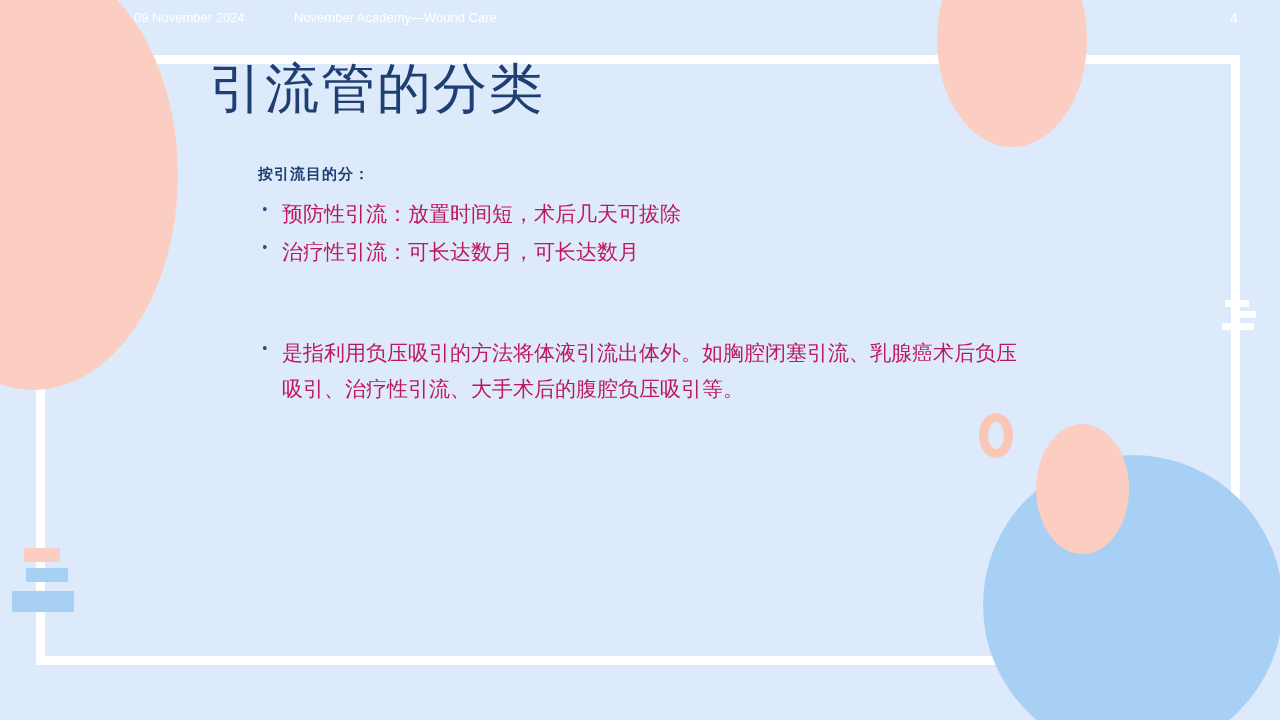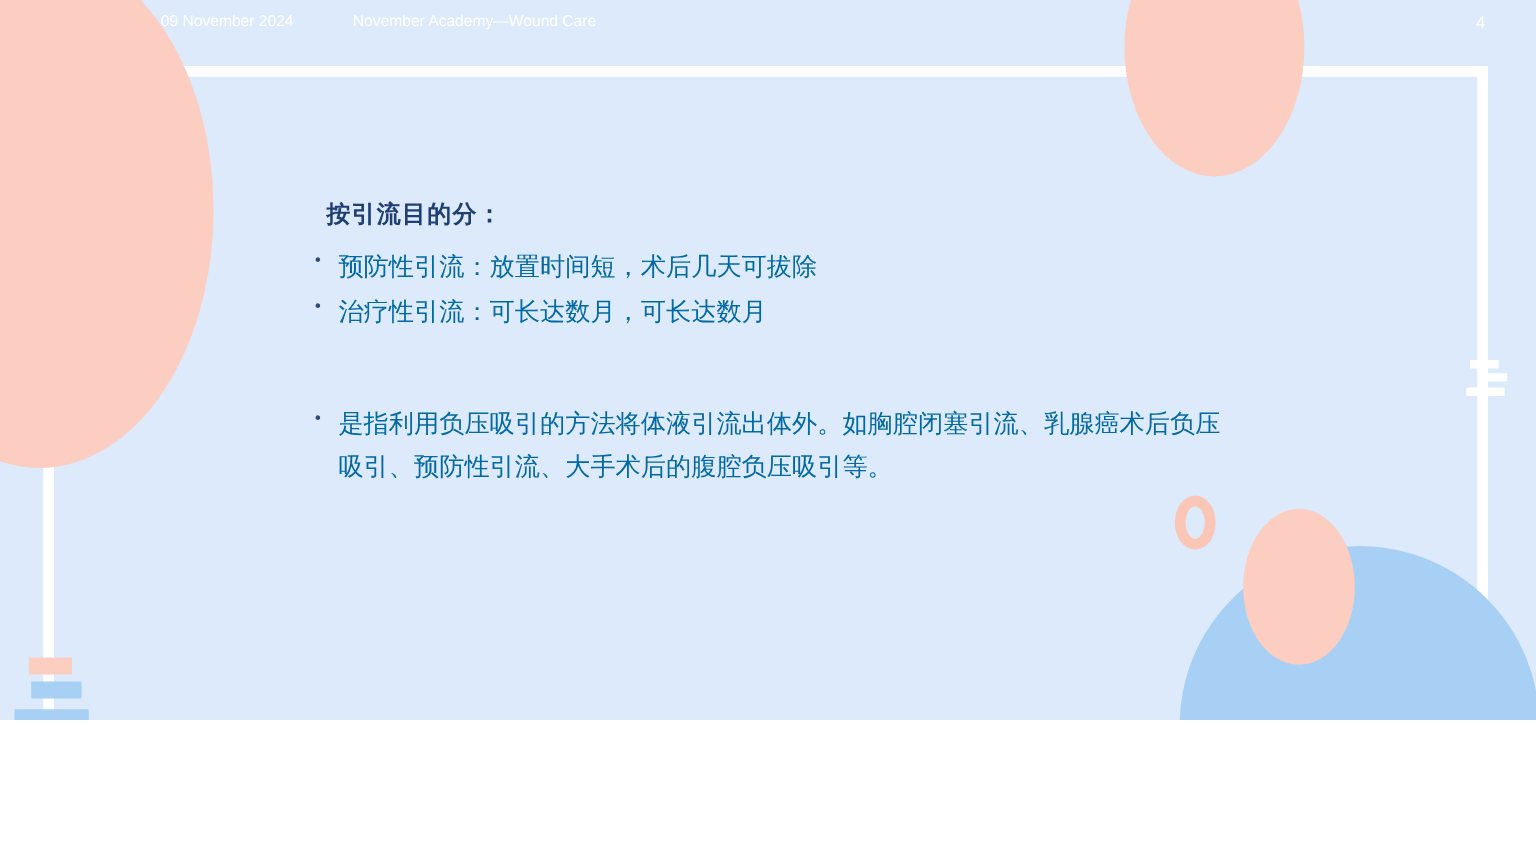--- a/index.html
+++ b/index.html
@@ -3,21 +3,21 @@
 <meta charset="utf-8">
 <style>
   html, body {
     margin: 0;
     padding: 0;
     background: #ffffff;
   }
   .slide {
     position: relative;
     width: 1280px;
-    height: 600px;
+    height: 720px;
     overflow: hidden;
     background: #ddeafb;
     font-family: "Liberation Serif", "DejaVu Serif", serif;
   }
 
   
   .shape {
     position: absolute;
     border-radius: 50%;
   }
@@ -160,37 +160,37 @@
     white-space: nowrap;
   }
   .section {
     position: absolute;
     left: 258px;
     width: 780px;
   }
   .section-1 { top: 165px; }
   .section-2 { top: 335px; }
   .section-heading {
-    font-size: 20px;
+    font-size: 15px;
     font-weight: bold;
     color: #1f3f73;
     letter-spacing: 1px;
-    margin: 0 0 12px 14px;
+    margin: 0 0 12px 0;
   }
   ul.bullets {
     list-style: none;
     margin: 0;
     padding: 0;
   }
   ul.bullets li {
     position: relative;
     padding-left: 24px;
     font-size: 21px;
     line-height: 1.72;
-    color: #0369a1;
+    color: #be185d;
     margin-bottom: 2px;
   }
   ul.bullets li::before {
     content: "\2022";
     position: absolute;
     left: 4px;
     top: 0;
     font-size: 16px;
     color: #2a4f84;
   }
@@ -224,29 +224,30 @@
   </div>
 
   <div class="header">
     <span class="header-date">09 November 2024</span>
     <span class="header-course">November Academy—Wound Care</span>
     <span class="header-pagenum">4</span>
   </div>
 
   <div class="content">
 
+    <div class="title">引流管的分类</div>
 
     <div class="section section-1">
       <div class="section-heading">按引流目的分：</div>
       <ul class="bullets">
         <li>预防性引流：放置时间短，术后几天可拔除</li>
         <li>治疗性引流：可长达数月，可长达数月</li>
       </ul>
     </div>
 
     <div class="section section-2">
       <ul class="bullets">
-        <li>是指利用负压吸引的方法将体液引流出体外。如胸腔闭塞引流、乳腺癌术后负压吸引、预防性引流、大手术后的腹腔负压吸引等。</li>
+        <li>是指利用负压吸引的方法将体液引流出体外。如胸腔闭塞引流、乳腺癌术后负压吸引、治疗性引流、大手术后的腹腔负压吸引等。</li>
       </ul>
     </div>
 
   </div>
 </div>
 
 </body></html>

